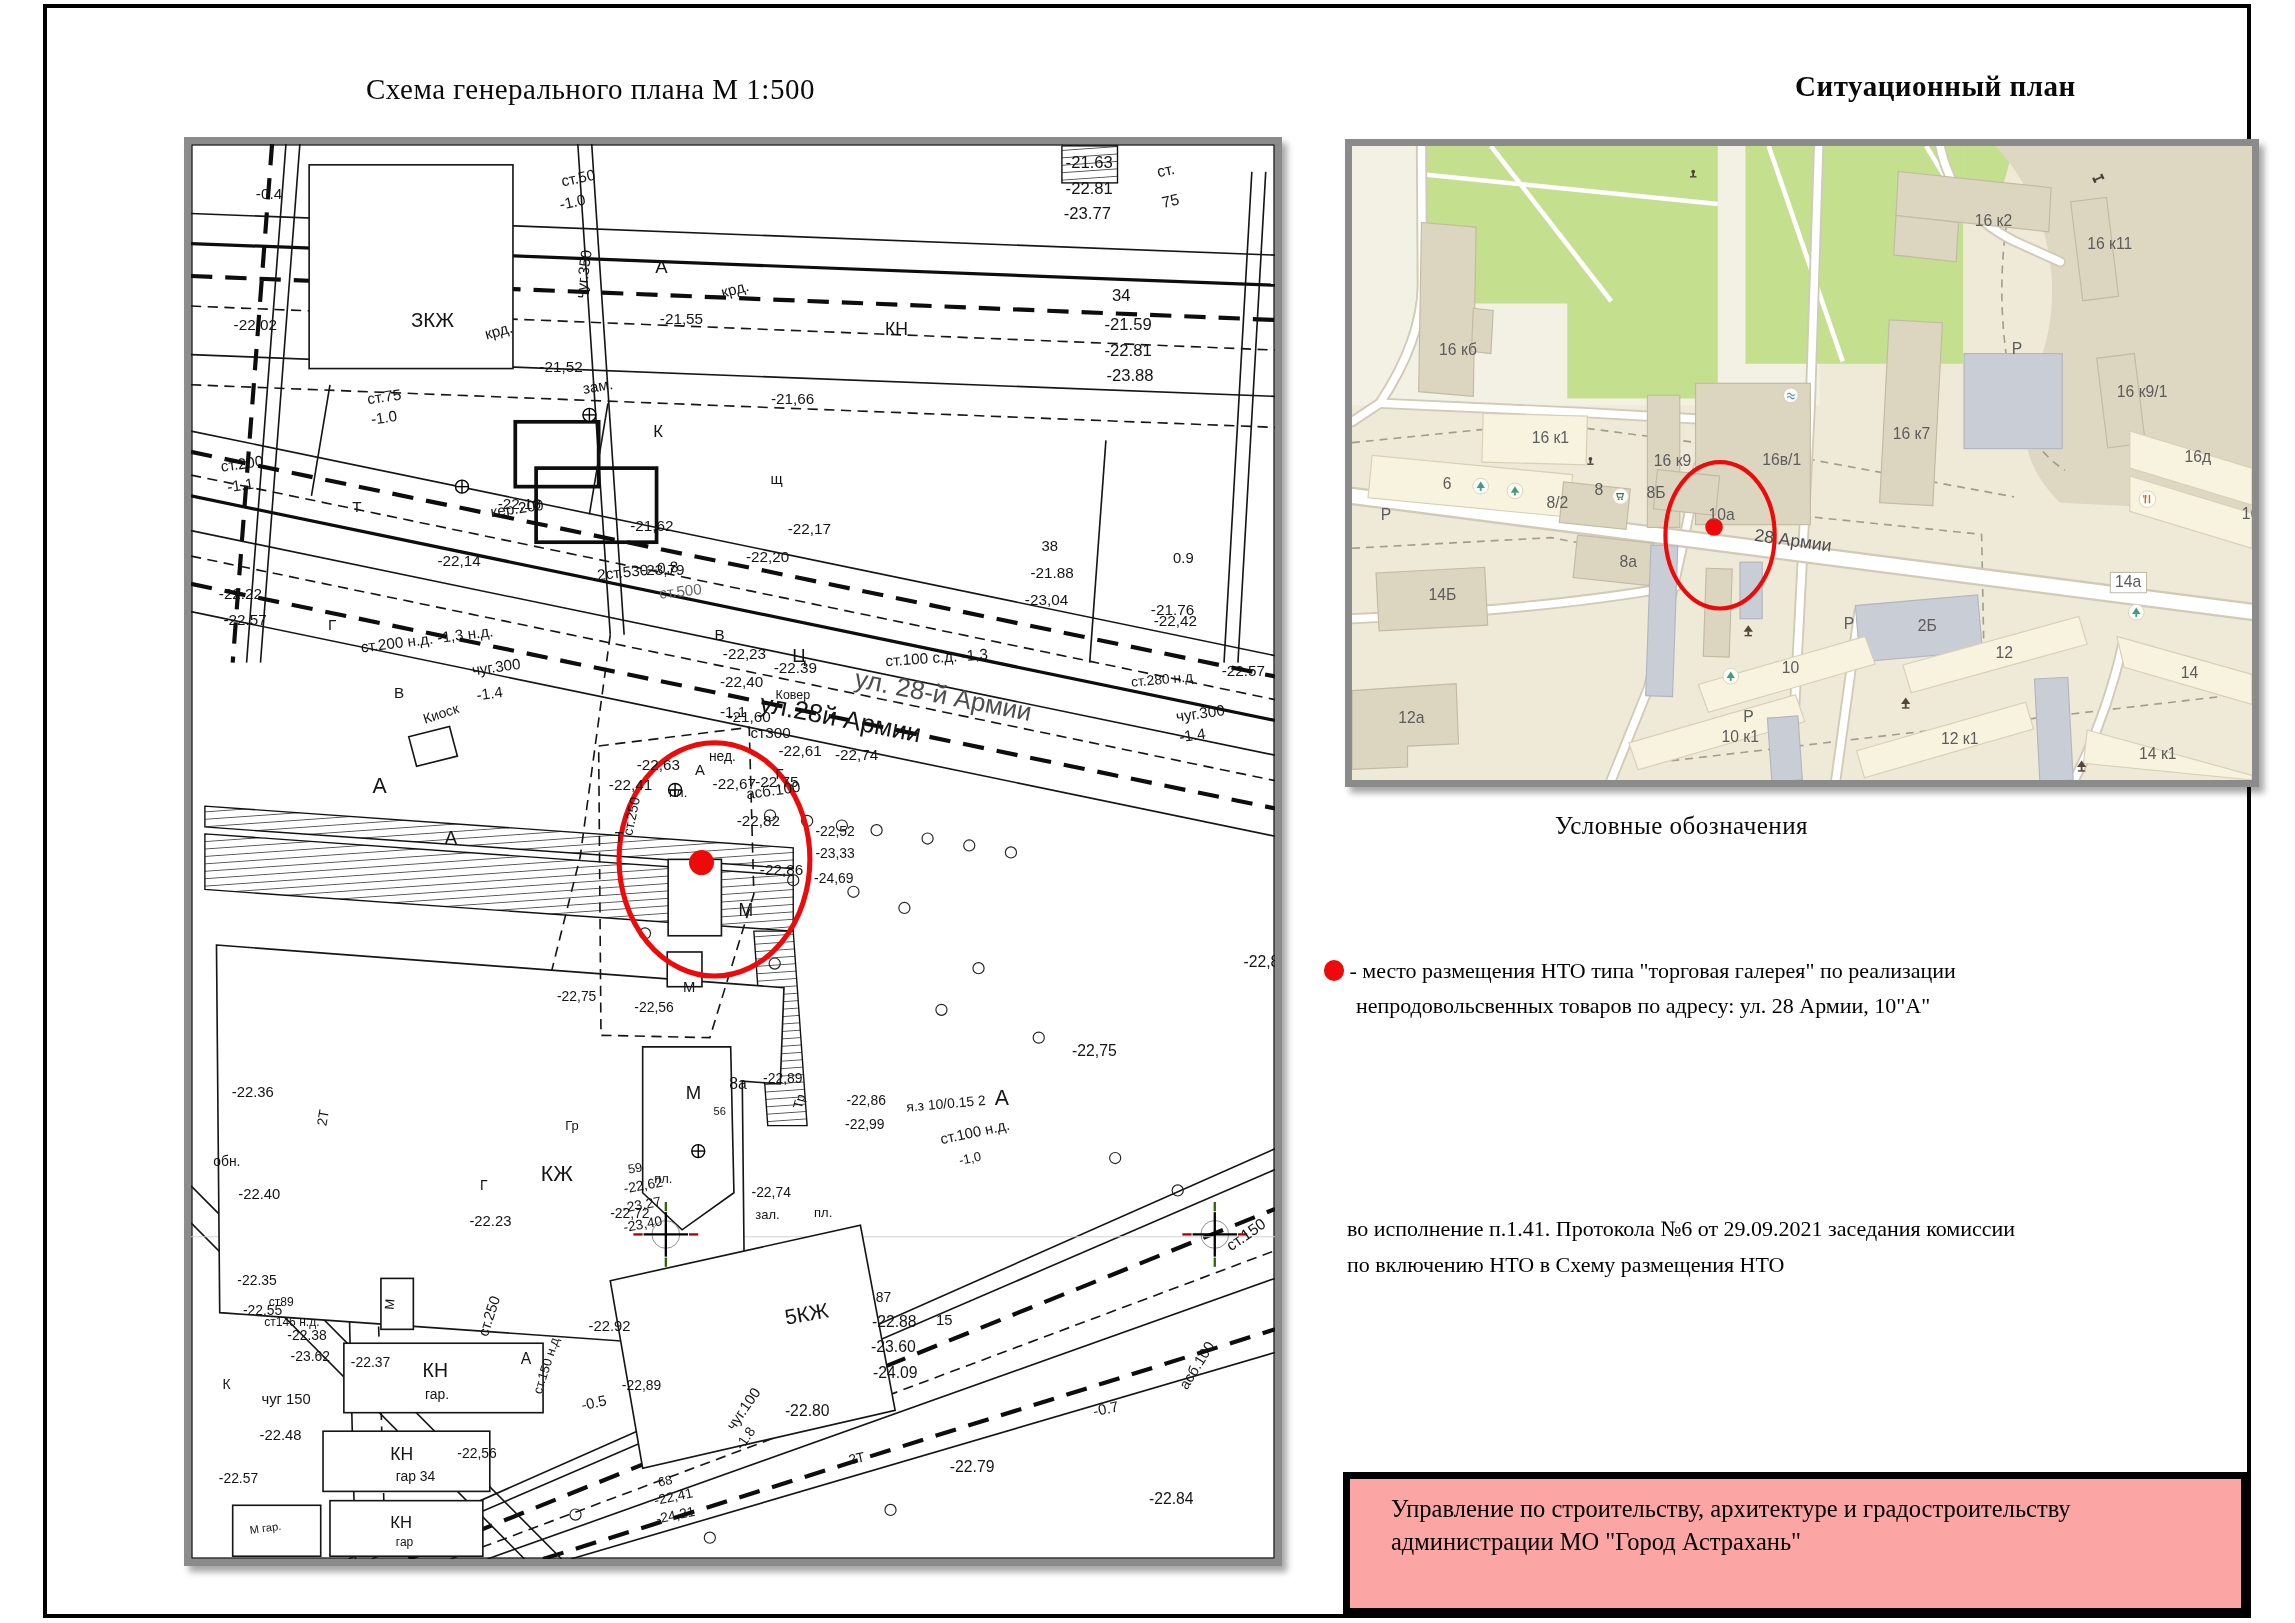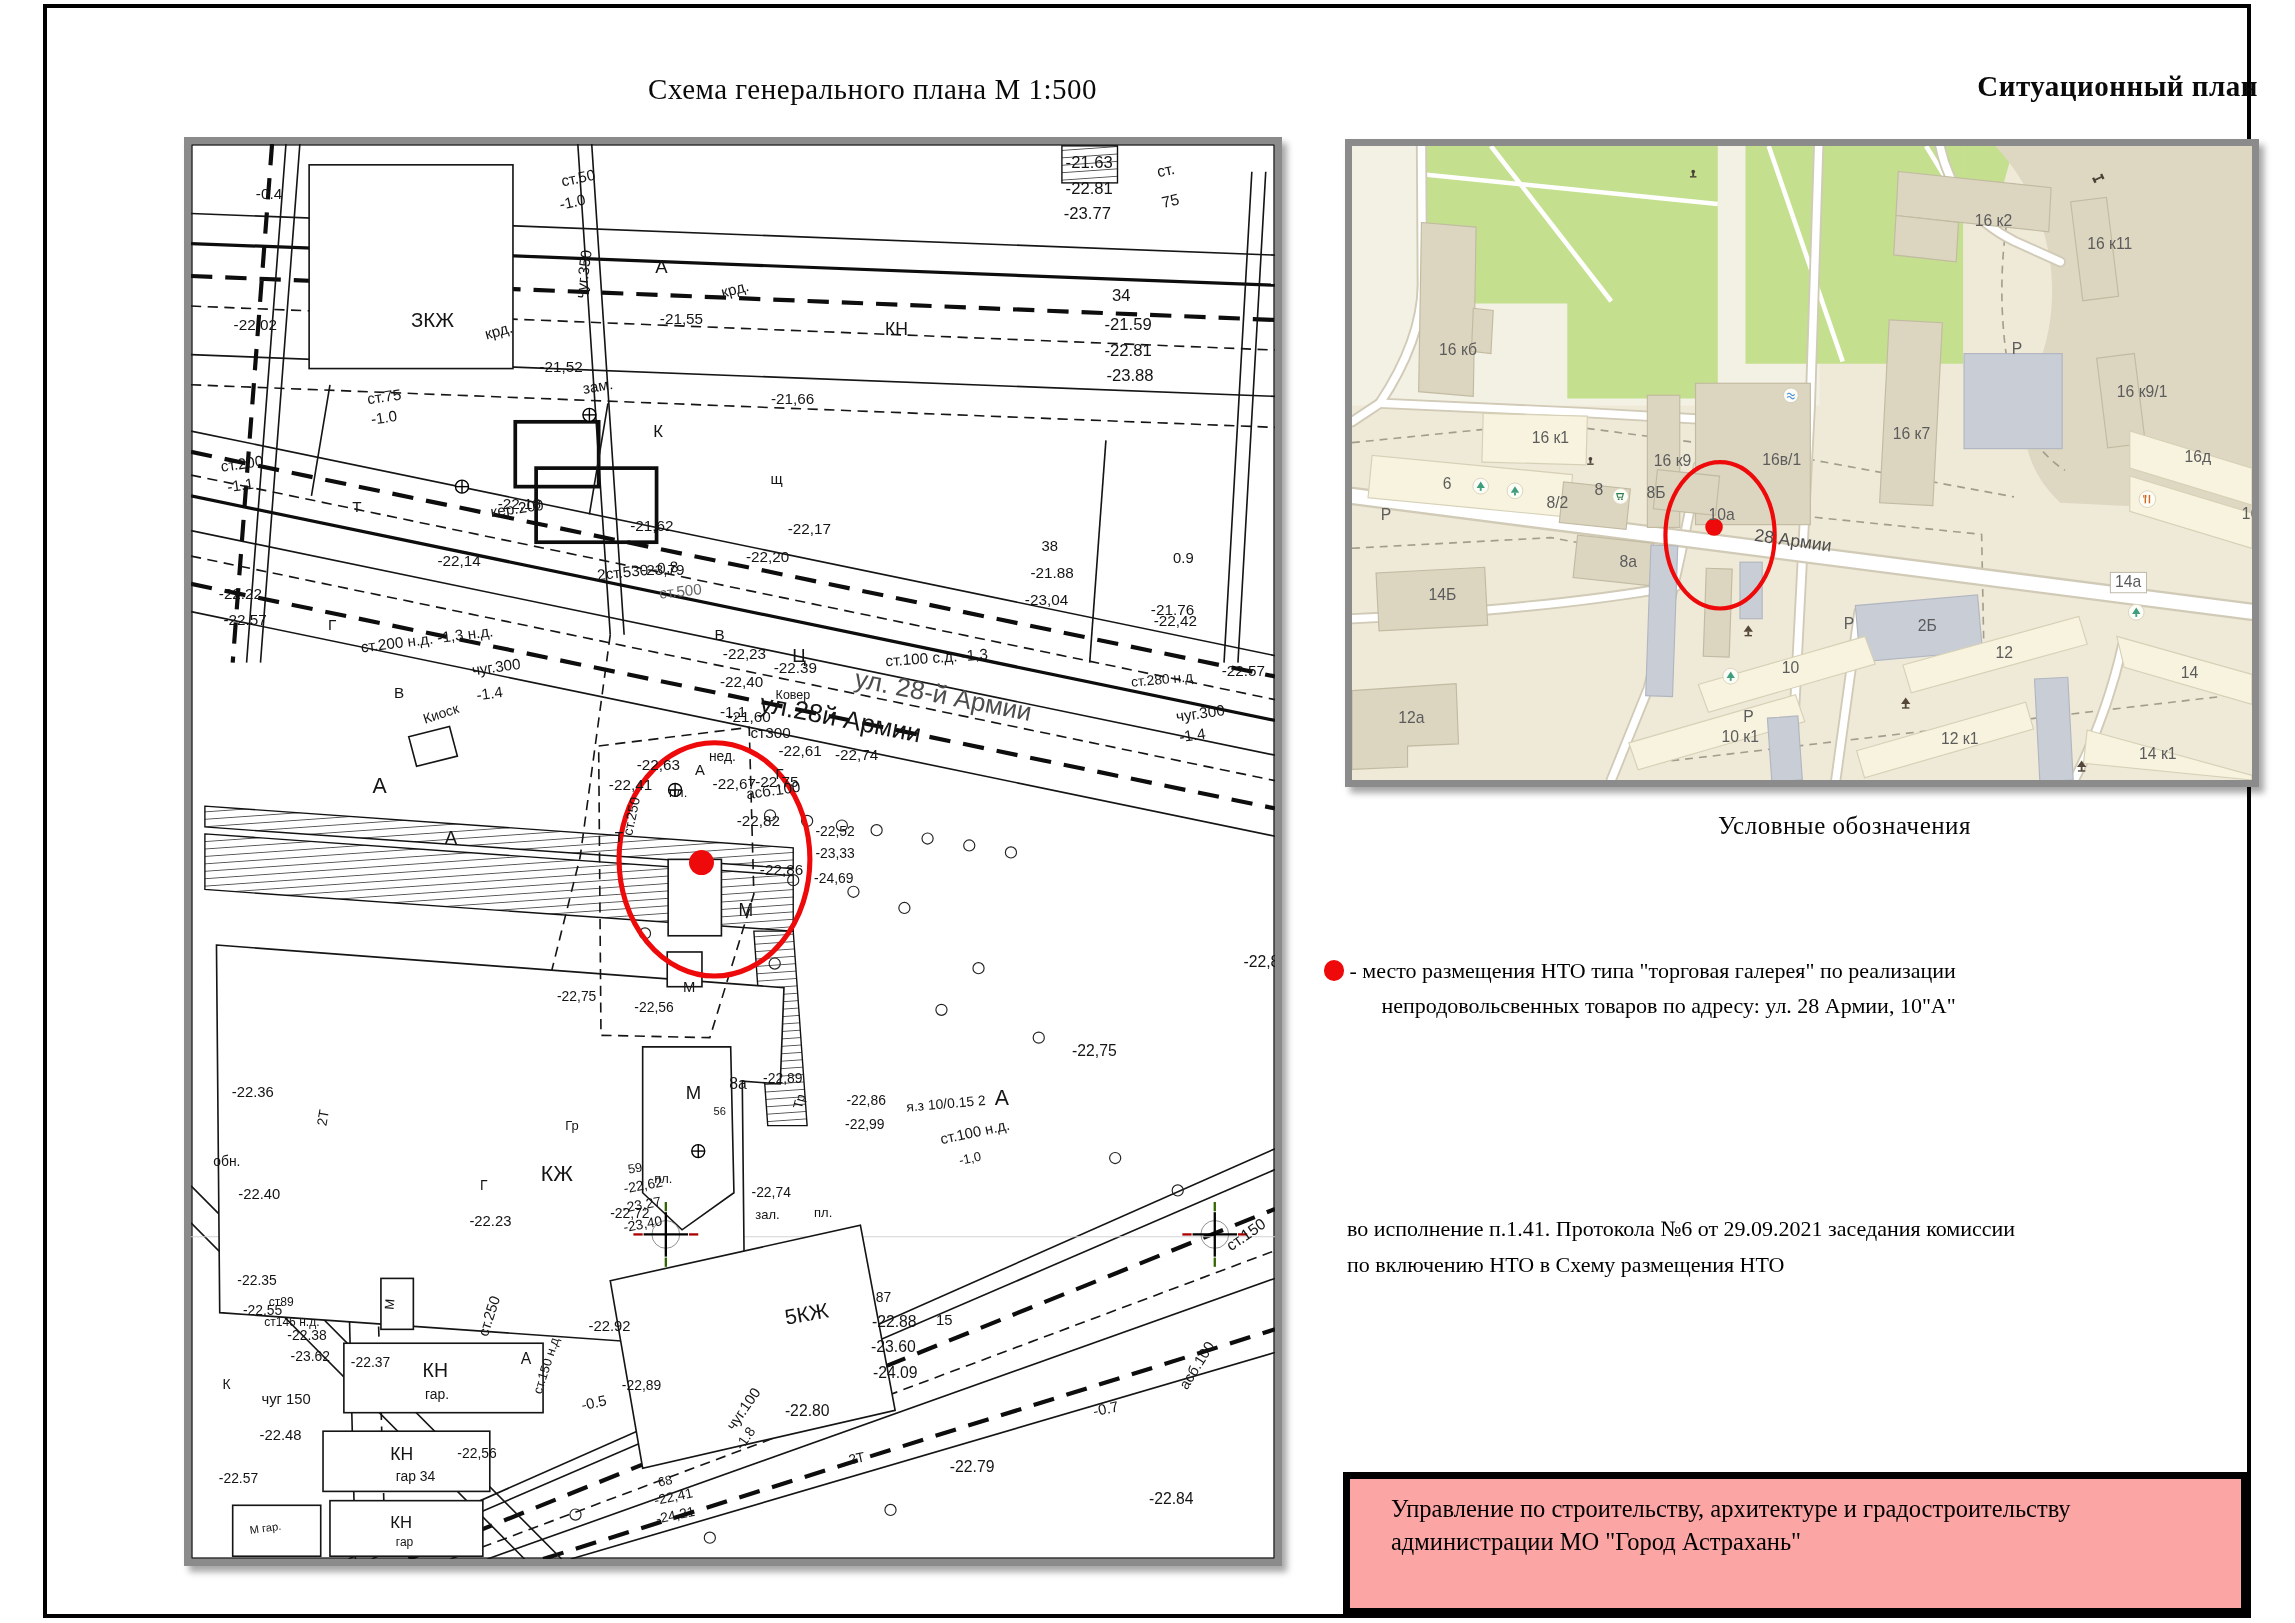--- a/index.html
+++ b/index.html
@@ -1,20 +1,20 @@
 <!DOCTYPE html>
 <html style="font-size:7.4px"><head>
 <meta charset="utf-8">
 <style>
   html,body{margin:0;padding:0;background:#ffffff;}
   .page{position:relative;width:2295px;height:1623px;background:#fff;overflow:hidden;
         font-family:"Liberation Serif",serif;color:#000;}
   .outer-border{position:absolute;left:43px;top:3.7px;width:2208px;height:1614px;
         border:4.2px solid #000;box-sizing:border-box;}
-  .doc-title{position:absolute;font-size:29px;letter-spacing:0.5px;text-align:right;color:#0a0a0a;}
+  .doc-title{position:absolute;font-size:29px;letter-spacing:0.5px;text-align:left;color:#0a0a0a;}
   #genplan-title{left:366px;top:73px;width:731px;}
   #sitplan-title{left:1795px;top:70px;width:463px;font-weight:bold;}
   #legend-title{left:1555px;top:812px;width:416px;font-size:25px;}
   .map-frame{position:absolute;border:7.4px solid #8b8b8b;box-sizing:border-box;
         box-shadow:4.6px 5.6px 6.5px rgba(0,0,0,.35);background:#fff;}
   #genplan-frame{left:184px;top:137px;width:1098px;height:1429px;}
   #sitplan-frame{left:1345px;top:139px;width:914px;height:648px;background:#efe9d8;}
   .map-frame svg{display:block;width:100%;height:100%;}
   
   .s3{stroke:#151515;stroke-width:3.5;fill:none}
@@ -29,21 +29,21 @@
   .rdc{stroke:#d0cab6;fill:none;stroke-linecap:round}
   .rdw{stroke:#ffffff;fill:none;stroke-linecap:round}
   .dsh{stroke:#a39d8d;stroke-width:3.5;stroke-dasharray:17 13;fill:none}
   .bA{fill:#dcd5c0;stroke:#c2bba2;stroke-width:2.5}
   .bB{fill:#f7f3de;stroke:#d6d0b6;stroke-width:2.5}
   .bC{fill:#c9cdd6;stroke:#b2b6c0;stroke-width:2.5}
   
   .legend-row{position:absolute;left:1324px;top:953px;display:flex;align-items:flex-start;}
   .legend-dot{width:20.4px;height:20.4px;border-radius:50%;margin-top:7.4px;flex:none;}
   .legend-text{margin-left:5px;font-size:22px;line-height:35px;white-space:nowrap;}
-  .legend-text .ind{padding-left:6.5px;text-align:right;}
+  .legend-text .ind{padding-left:6.5px;}
   .note{position:absolute;left:1347px;top:1211px;font-size:22px;line-height:36px;white-space:nowrap;}
   
   .title-block{position:absolute;left:1343px;top:1472px;width:905px;height:143px;
         border:7px solid #000;box-sizing:border-box;background:#fca5a5;padding:13px 0 0 41px;}
   .tb-line{font-size:24.5px;line-height:33px;white-space:nowrap;}
   .tb-row{margin-top:12px;font-size:24.5px;display:flex;align-items:flex-end;white-space:nowrap;}
   .ul{display:inline-block;border-bottom:2.8px solid #000;height:18.5px;margin:0 12px 1.9px 8.3px;}
   .w330{width:153px}.w400{width:185px}.w110{width:51px}.w130{width:60px}
 </style>
 </head>

